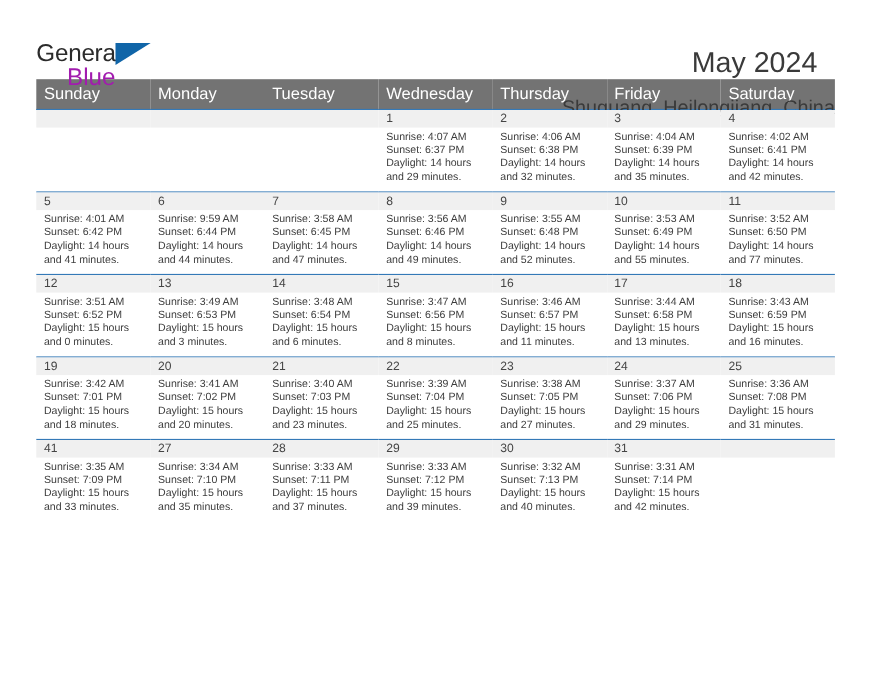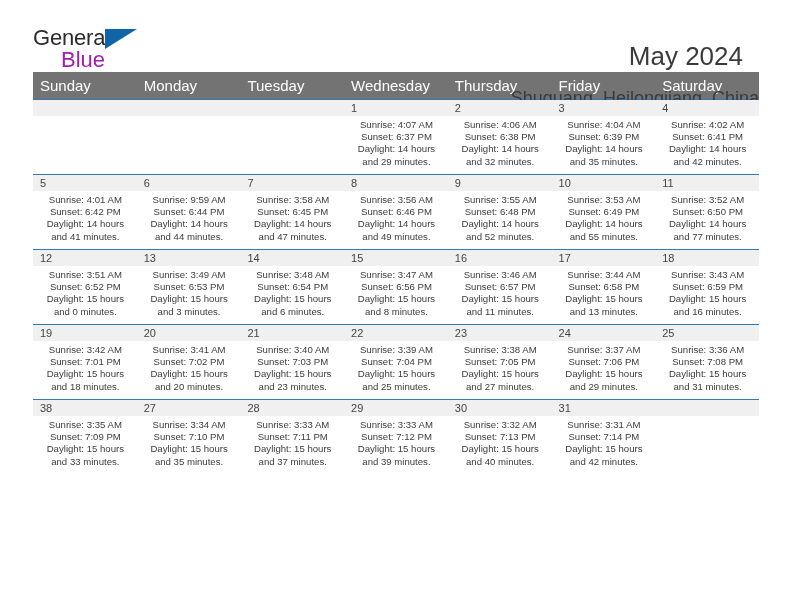--- a/index.html
+++ b/index.html
@@ -25,21 +25,21 @@
   
   .header {
     position: relative;
     height: 72px;
     padding-top: 24px;
     box-sizing: border-box;
   }
   .logo {
     position: absolute;
     left: 0;
-    top: 26px;
+    top: 36px;
     width: 130px;
     height: 46px;
   }
   .logo-general {
     font-size: 22px;
     color: #2b2b2b;
     letter-spacing: -0.2px;
     line-height: 24px;
     font-family: "Liberation Sans", sans-serif;
   }
@@ -116,21 +116,20 @@
     padding: 3px 0 3px 7px;
     height: 16px;
     box-sizing: border-box;
     line-height: 10px;
   }
   .info {
     padding: 3px 6px 0 7px;
     font-size: 9.6px;
     line-height: 12.2px;
     color: #3c3c3c;
-    text-align: center;
   }
   .info div {
     white-space: nowrap;
   }
 </style>
 </head>
 <body>
 
 <div class="page">
 
@@ -476,21 +475,21 @@
                 <div>Daylight: 15 hours</div>
                 <div>and 31 minutes.</div>
               </div>
             </div>
           </td>
       </tr>
 
       <tr class="week-row">
         <td>
             <div class="daycell">
-              <div class="daynum">38</div>
+              <div class="daynum">41</div>
               <div class="info">
                 <div>Sunrise: 3:35 AM</div>
                 <div>Sunset: 7:09 PM</div>
                 <div>Daylight: 15 hours</div>
                 <div>and 33 minutes.</div>
               </div>
             </div>
           </td>
         <td>
             <div class="daycell">

